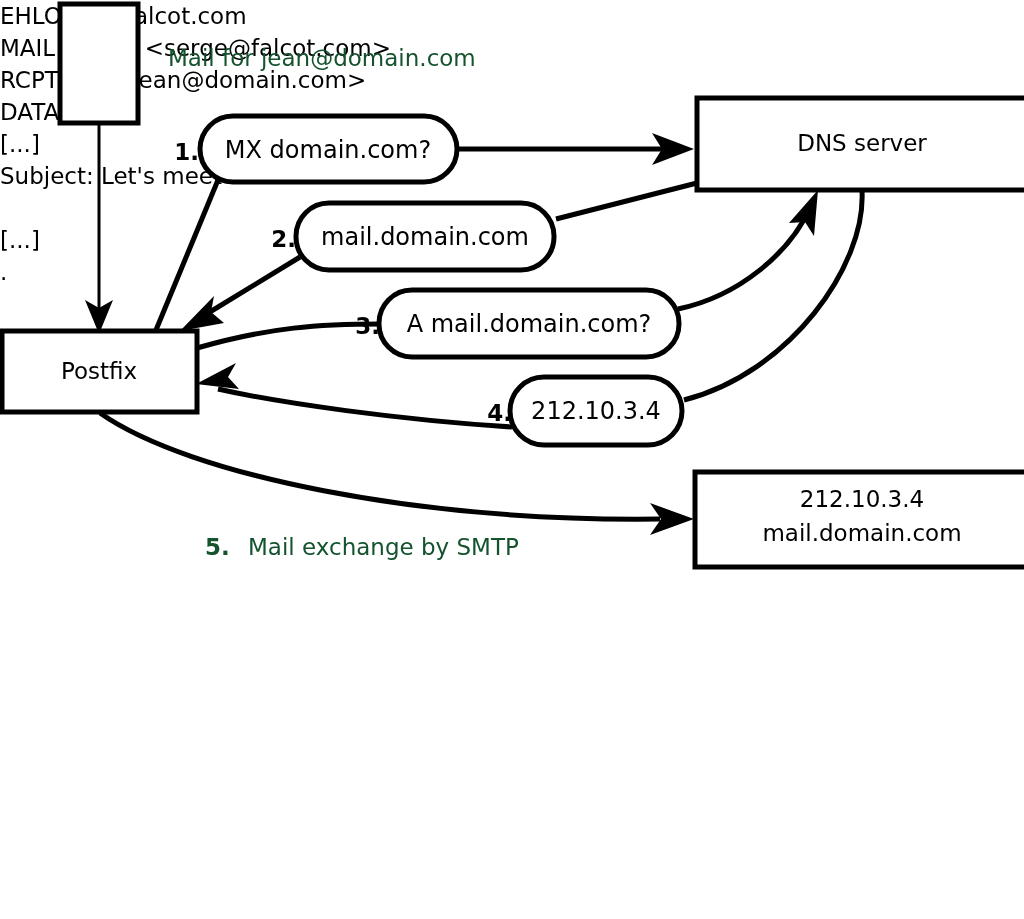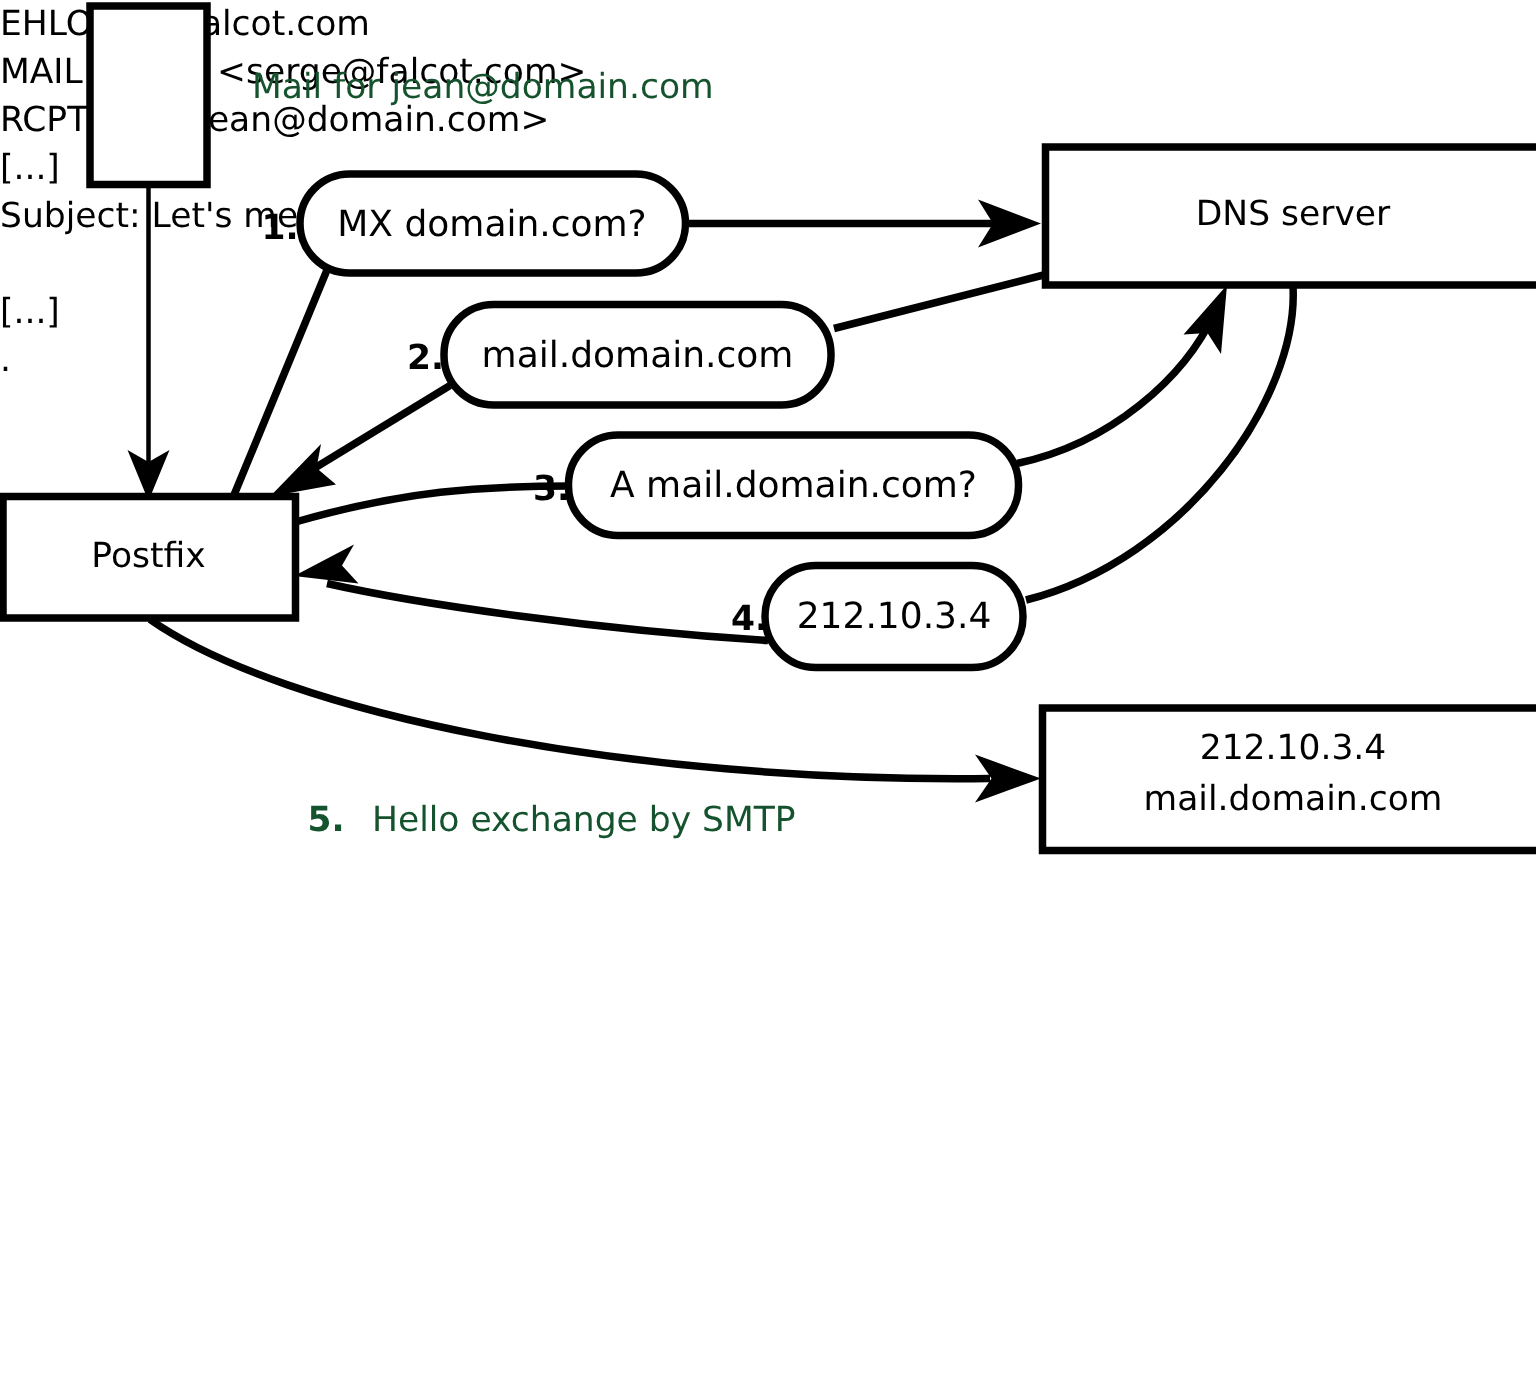--- a/index.html
+++ b/index.html
@@ -200,26 +200,27 @@
       <text class="bubble-label" x="596" y="412">212.10.3.4</text>
       <text class="step-num" x="512" y="414">4.</text>
     </g>
 
   </svg>
 
   <div class="caption-text" id="mail-for-label">Mail for jean@domain.com</div>
 
   <div class="caption-text" id="step5-num">5.</div>
 
-  <div class="caption-text" id="step5-label">Hello exchange by SMTP</div>
+  <div class="caption-text" id="step5-label">Mail exchange by SMTP</div>
 
   <div id="smtp-transcript">
       <div class="transcript-line">EHLO mail.falcot.com</div>
       <div class="transcript-line">MAIL FROM: &lt;serge@falcot.com&gt;</div>
       <div class="transcript-line">RCPT TO: &lt;jean@domain.com&gt;</div>
+      <div class="transcript-line">DATA</div>
       <div class="transcript-line">[...]</div>
       <div class="transcript-line">Subject: Let's meet</div>
       <div class="transcript-line">&nbsp;</div>
       <div class="transcript-line">[...]</div>
       <div class="transcript-line">.</div>
     </div>
 
 </div>
 
 </body></html>

